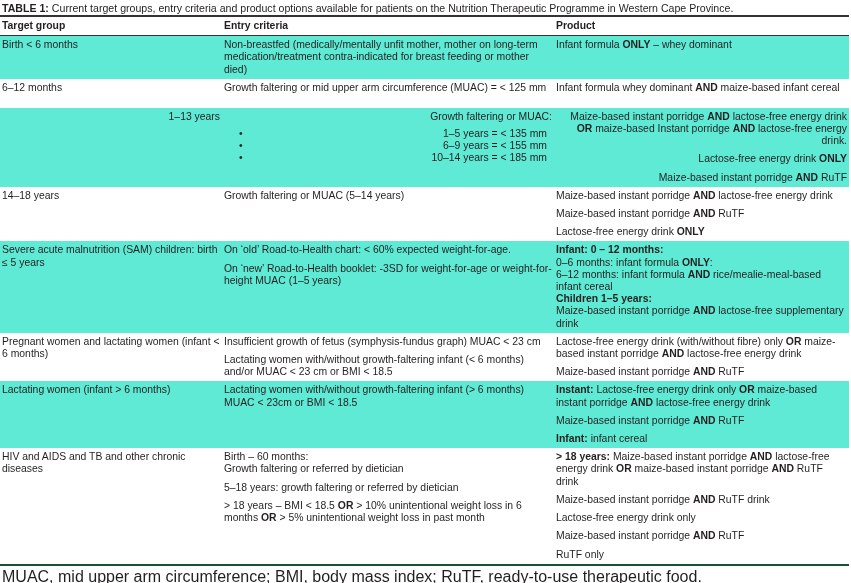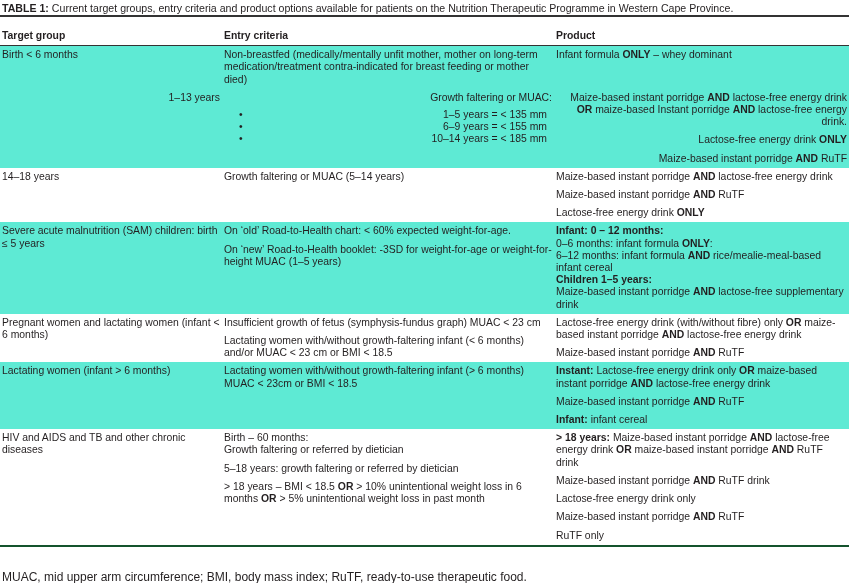--- a/index.html
+++ b/index.html
@@ -1,33 +1,33 @@
 <!DOCTYPE html>
 <html><head>
 <meta charset="utf-8">
 <style>
   html, body { margin:0; padding:0; background:#ffffff; }
   body { width:851px; height:583px; overflow:hidden; font-family:"Liberation Sans", sans-serif; color:#231f20; font-size:10.4px; line-height:12.2px; }
   .caption { position:absolute; left:2px; top:2px; font-size:10.6px; white-space:nowrap; }
   .caption b { font-weight:bold; }
   table { position:absolute; left:0; top:15px; width:849px; border-collapse:collapse; table-layout:fixed; }
   thead tr { border-top:2px solid #333; border-bottom:1px solid #333; }
-  th { text-align:left; font-weight:bold; font-size:10.4px; padding:13px 2px 3px 2px; height:11px; }
+  th { text-align:left; font-weight:bold; font-size:10.4px; padding:3px 2px 3px 2px; height:11px; }
   td { vertical-align:top; padding:3px 2px 3px 2px; }
   tbody tr.gray { background:#5eead4; }
   tbody tr.white { background:#ffffff; }
   tbody tr:last-child { border-bottom:2px solid #14532d; }
   col.c1 { width:222px; } col.c2 { width:332px; } col.c3 { width:295px; }
   .p { margin:0 0 6px 0; }
   .p:last-child { margin-bottom:0; }
   .b { font-weight:bold; }
   ul { margin:5px; padding:0 0 0 12px; list-style:none; }
   ul li { position:relative; padding-left:10px; }
   ul li::before { content:"•"; position:absolute; left:-2px; }
-  .footnote { position:absolute; left:2px; top:571px; font-size:12px; white-space:nowrap; }
+  .footnote { position:absolute; left:2px; top:571px; font-size:16px; white-space:nowrap; }
 </style>
 </head>
 <body>
 
 <div class="caption"><b>TABLE 1:</b><span> Current target groups, entry criteria and product options available for patients on the Nutrition Therapeutic Programme in Western Cape Province.</span></div>
 
 <table>
   <colgroup>
       <col class="c1">
       <col class="c2">
@@ -41,20 +41,29 @@
     </tr>
   </thead>
   <tbody id="tbody">
       <tr class="gray" style="height: 43px;">
         <td>Birth &lt; 6 months</td>
         <td>
           <div class="p"><span>Non-breastfed (medically/mentally unfit mother, mother on long-term medication/treatment contra-indicated for breast feeding or mother died)</span></div>
         </td>
         <td>
           <div class="p"><span>Infant formula </span><span class="b">ONLY</span><span> – whey dominant</span></div>
+        </td>
+      </tr>
+      <tr class="white" style="height: 29px;">
+        <td>6–12 months</td>
+        <td>
+          <div class="p"><span>Growth faltering or mid upper arm circumference (MUAC) = &lt; 125 mm</span></div>
+        </td>
+        <td>
+          <div class="p"><span>Infant formula whey dominant </span><span class="b">AND</span><span> maize-based infant cereal</span></div>
         </td>
       </tr>
       <tr class="gray" style="height: 79px; text-align: right;">
         <td>1–13 years</td>
         <td>
           <div class="p"><span>Growth faltering or MUAC:</span><ul>
               <li>1–5 years = &lt; 135 mm</li>
               <li>6–9 years = &lt; 155 mm</li>
               <li>10–14 years = &lt; 185 mm</li>
             </ul></div>

